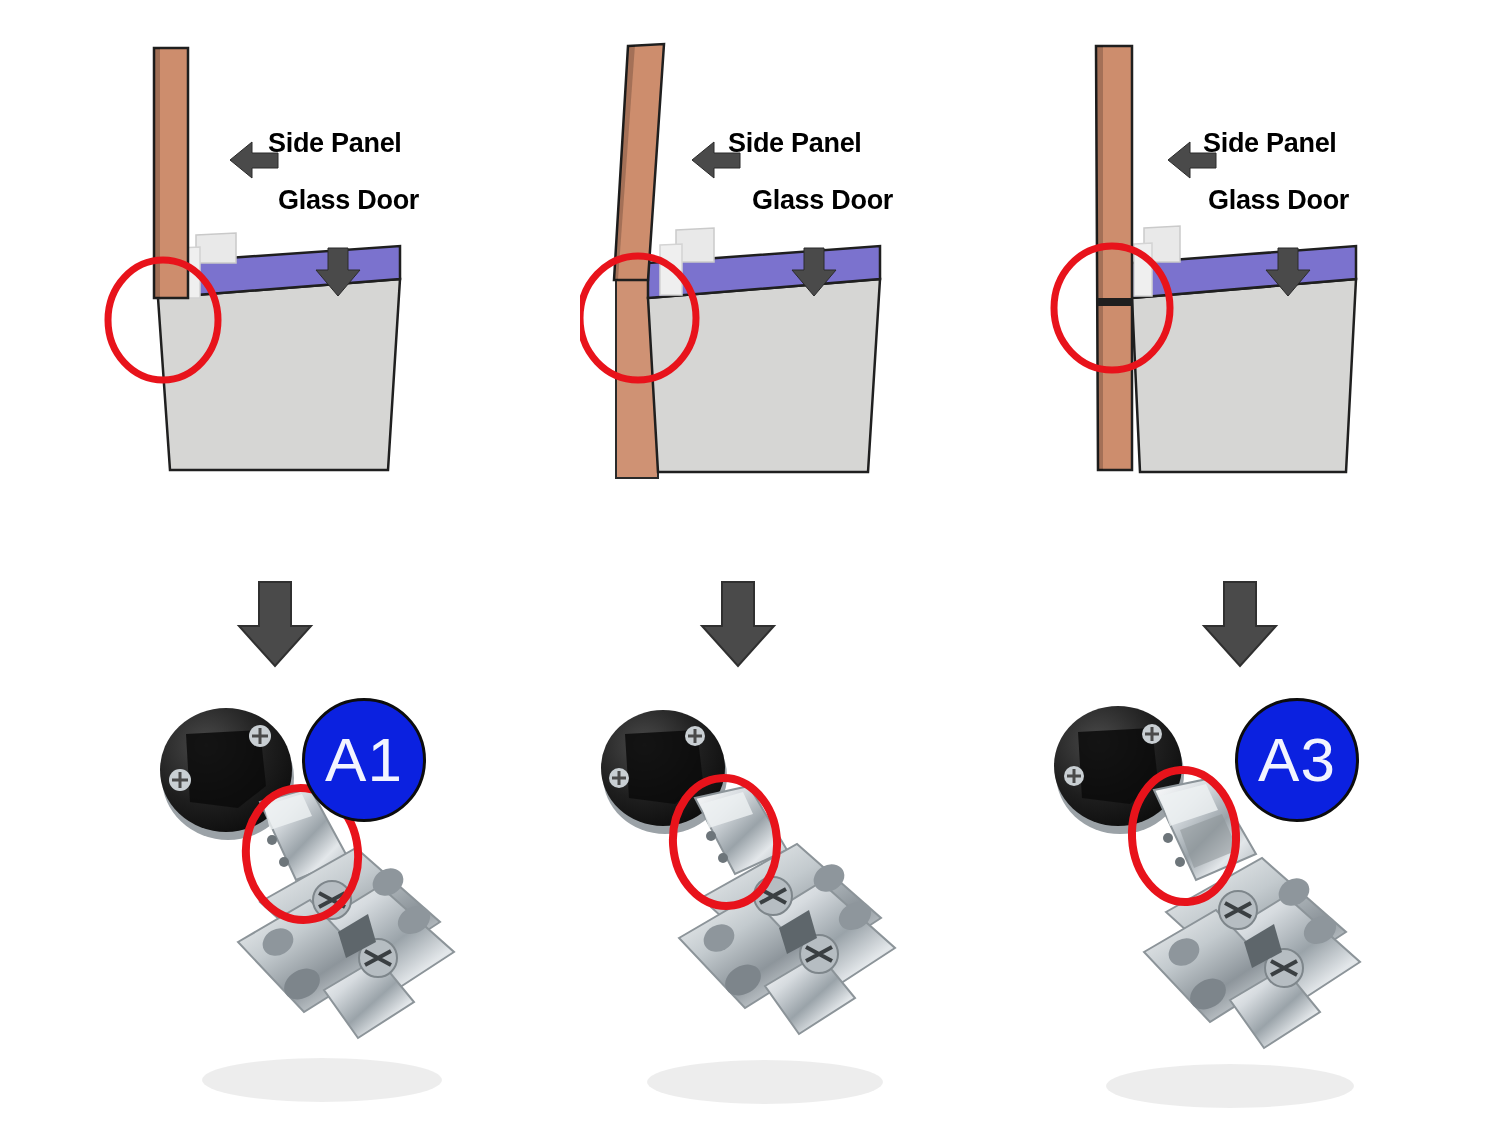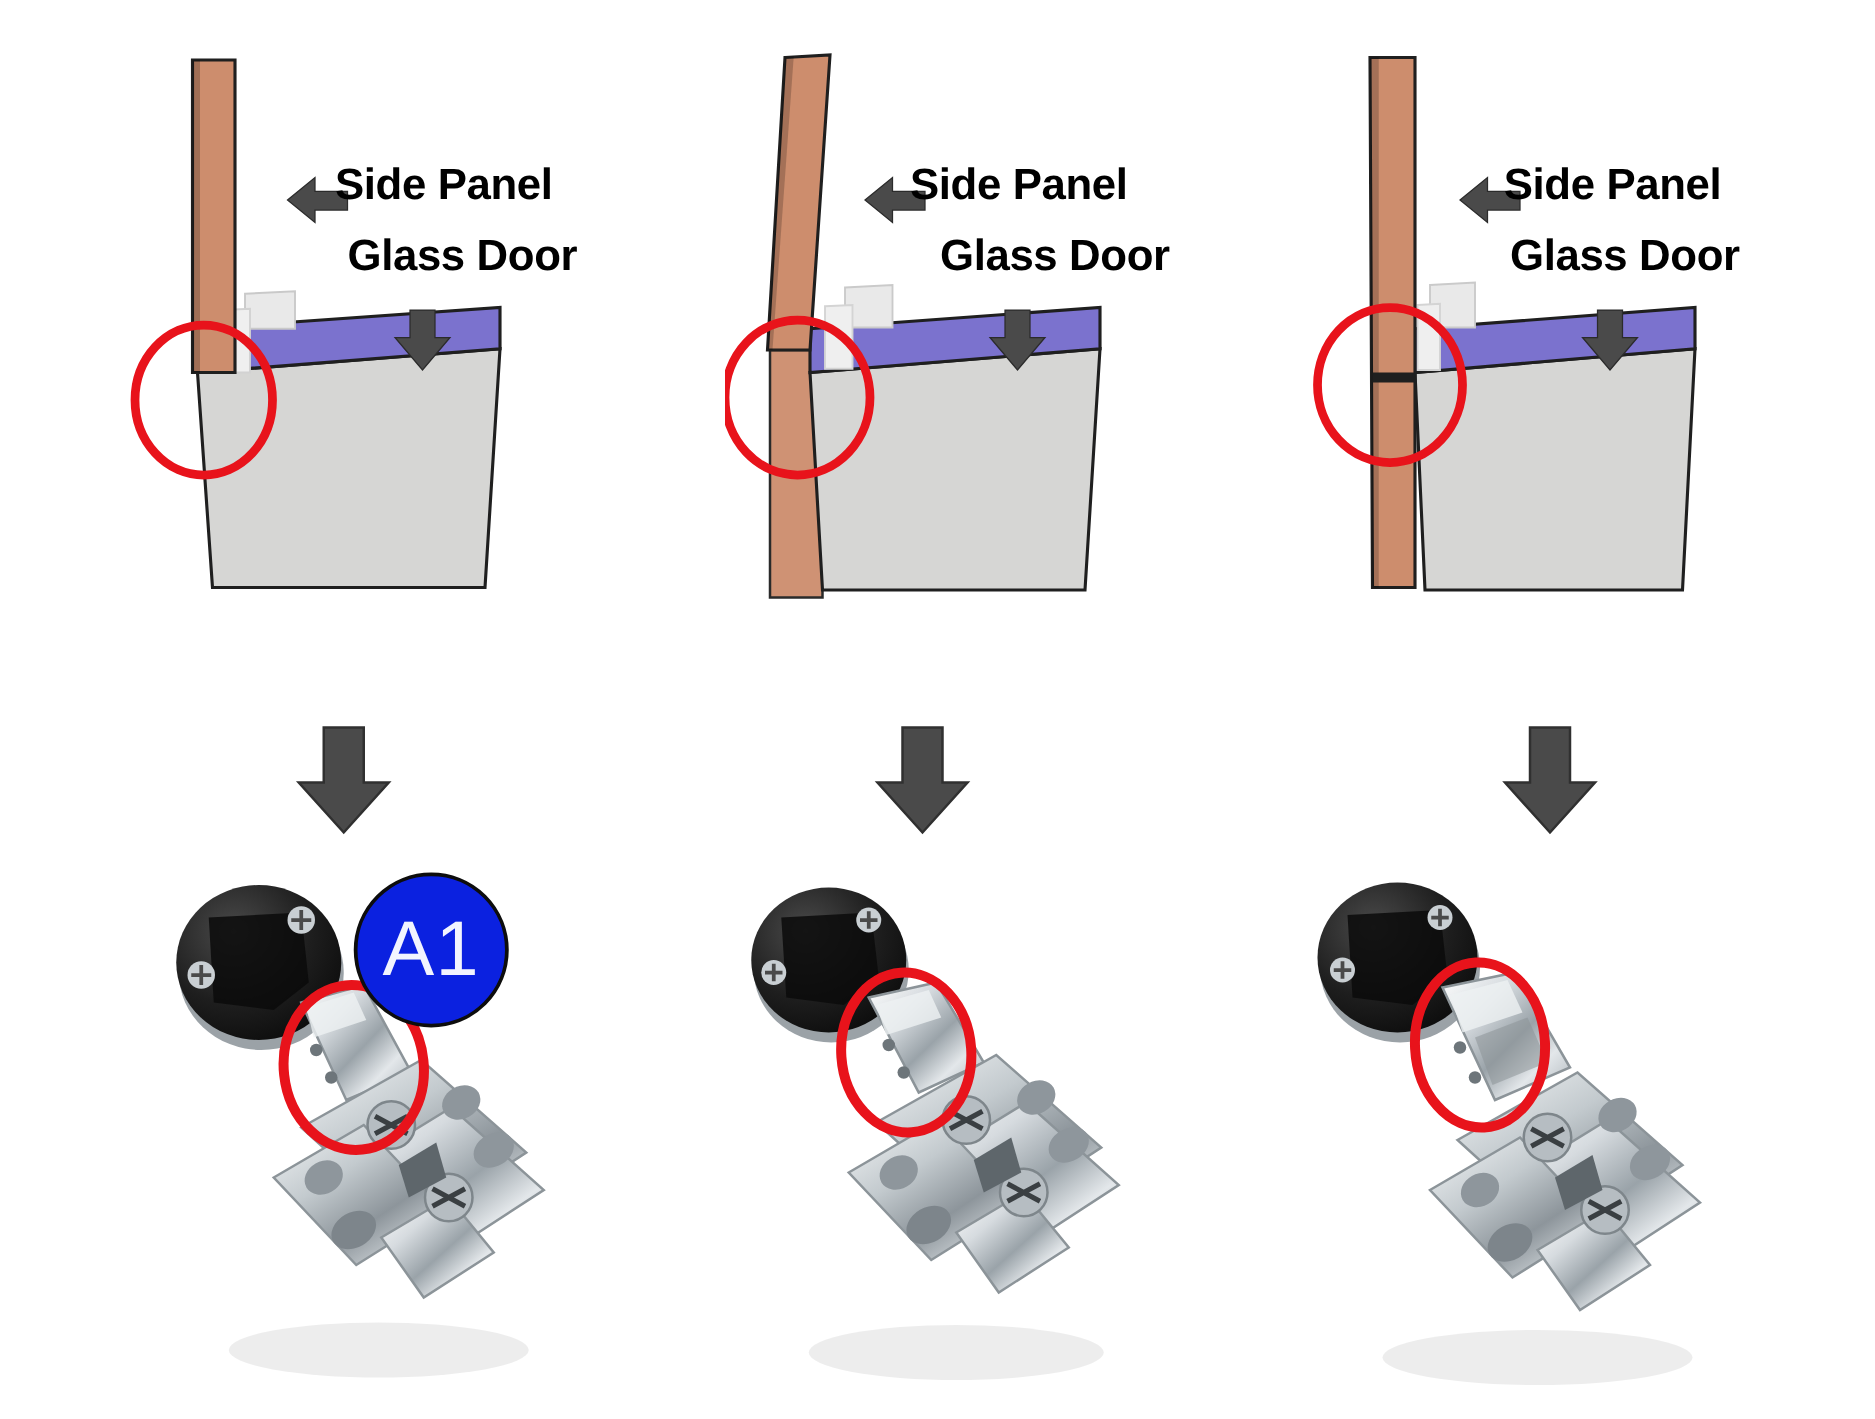--- a/index.html
+++ b/index.html
@@ -30,21 +30,21 @@
   }
   .diagram.d1 { left: 100px; }
   .diagram.d2 { left: 580px; }
   .diagram.d3 { left: 1040px; }
 
   .diagram svg { display: block; }
 
   .lbl {
     position: absolute;
     font-family: "Liberation Sans", sans-serif;
-    font-size: 35px;
+    font-size: 27px;
     font-weight: 600;
     color: #000000;
     white-space: nowrap;
     letter-spacing: -0.3px;
   }
   .lbl-side  { top: 98px;  left: 168px; }
   .lbl-glass { top: 155px; left: 178px; }
 
   .d2 .lbl-side  { left: 148px; }
   .d2 .lbl-glass { left: 172px; }
@@ -62,21 +62,21 @@
   .big-arrow.a2 { left: 698px; }
   .big-arrow.a3 { left: 1200px; }
 
   
   .hinge-block {
     position: absolute;
     top: 690px;
     width: 420px;
     height: 430px;
   }
-  .hinge-block.h1 { left: 123px; }
+  .hinge-block.h1 { left: 142px; }
   .hinge-block.h2 { left: 585px; }
   .hinge-block.h3 { left: 1030px; }
 
   .badge {
     position: absolute;
     top: 8px;
     left: 160px;
     width: 124px;
     height: 124px;
     border-radius: 50%;
@@ -377,15 +377,16 @@
 
         <ellipse cx="264" cy="202" rx="16" ry="13" fill="#8e969c" transform="rotate(-30 264 202)"></ellipse>
         <ellipse cx="290" cy="240" rx="17" ry="13" fill="#8e969c" transform="rotate(-30 290 240)"></ellipse>
         <ellipse cx="154" cy="262" rx="16" ry="13" fill="#8e969c" transform="rotate(-30 154 262)"></ellipse>
         <ellipse cx="178" cy="304" rx="19" ry="14" fill="#7d858b" transform="rotate(-30 178 304)"></ellipse>
         <path d="M214 252 L244 234 L252 262 L222 278 Z" fill="#5e666b"></path>
       </g>
 
       <ellipse cx="154" cy="146" rx="52" ry="66" fill="none" stroke="#e8131b" stroke-width="8" transform="rotate(-3 154 146)"></ellipse>
     </svg>
+    <div class="badge">A3</div>
   </div>
 
 </div>
 
 </body></html>

